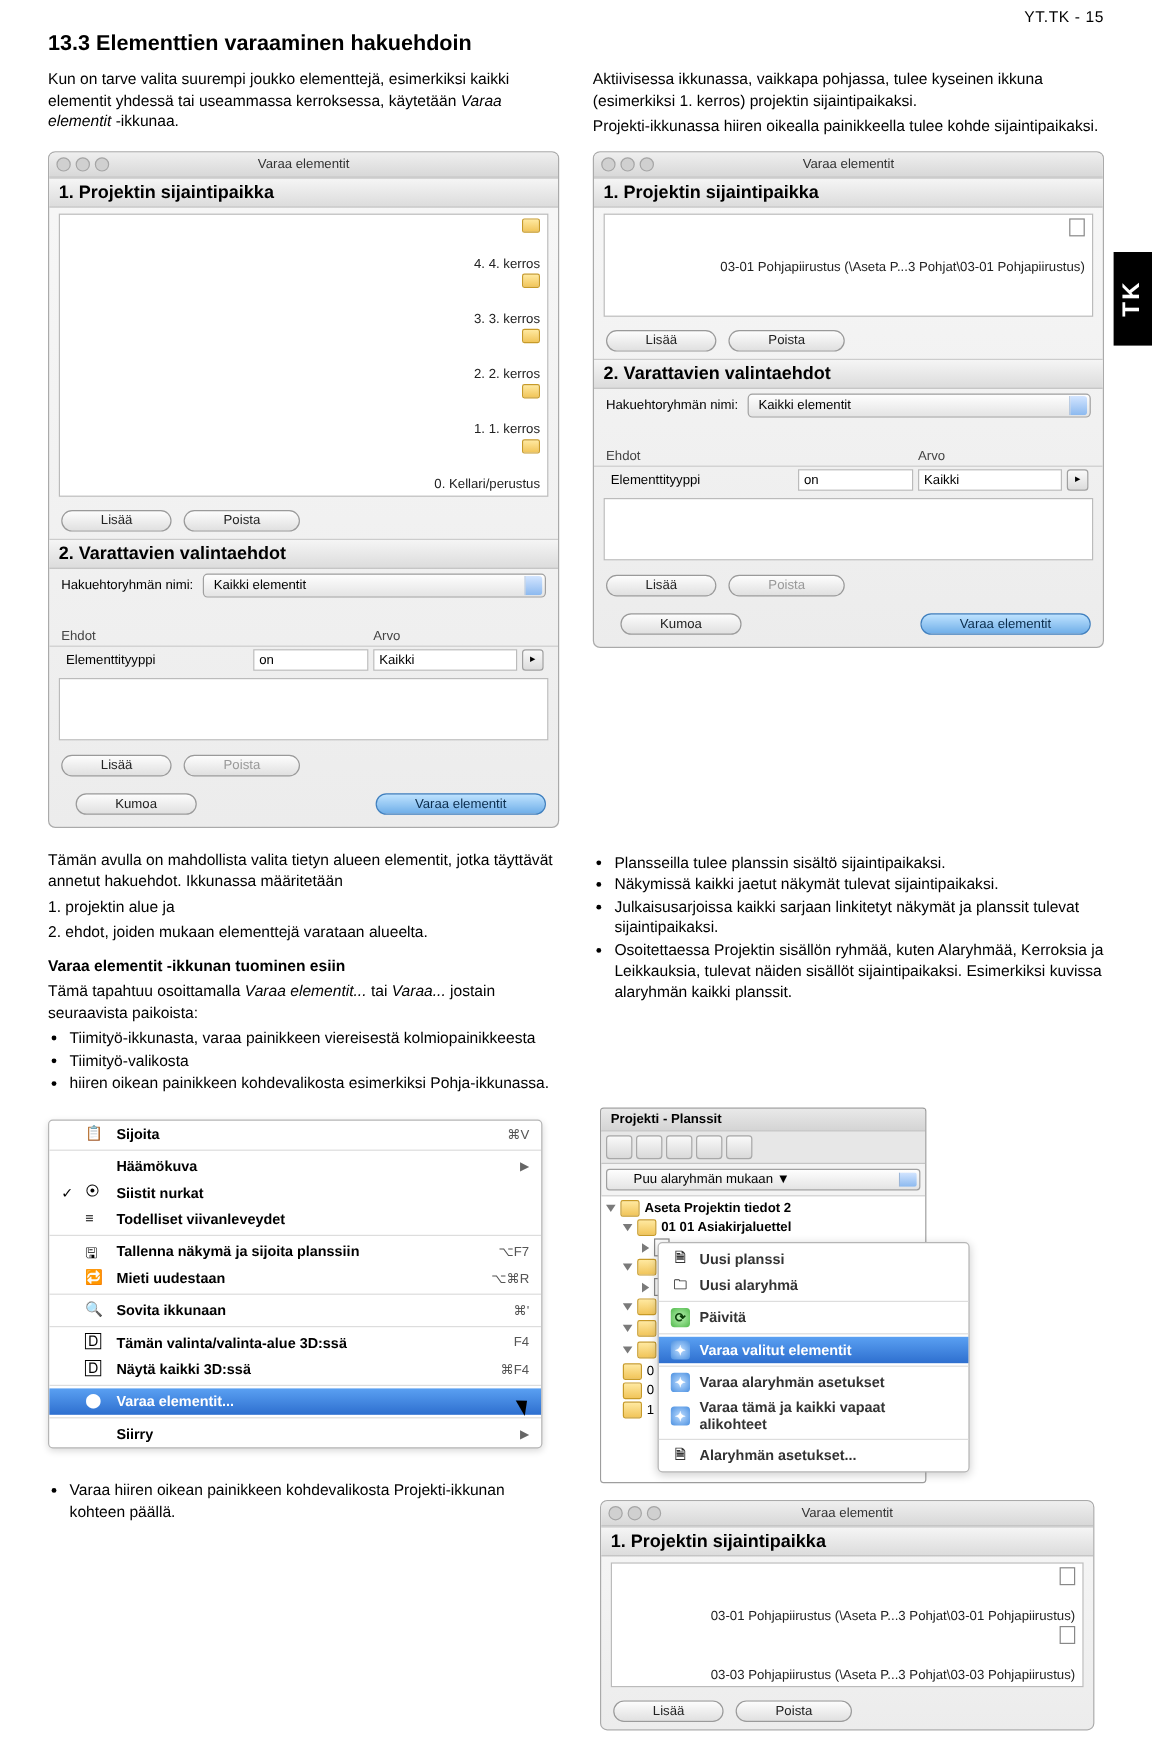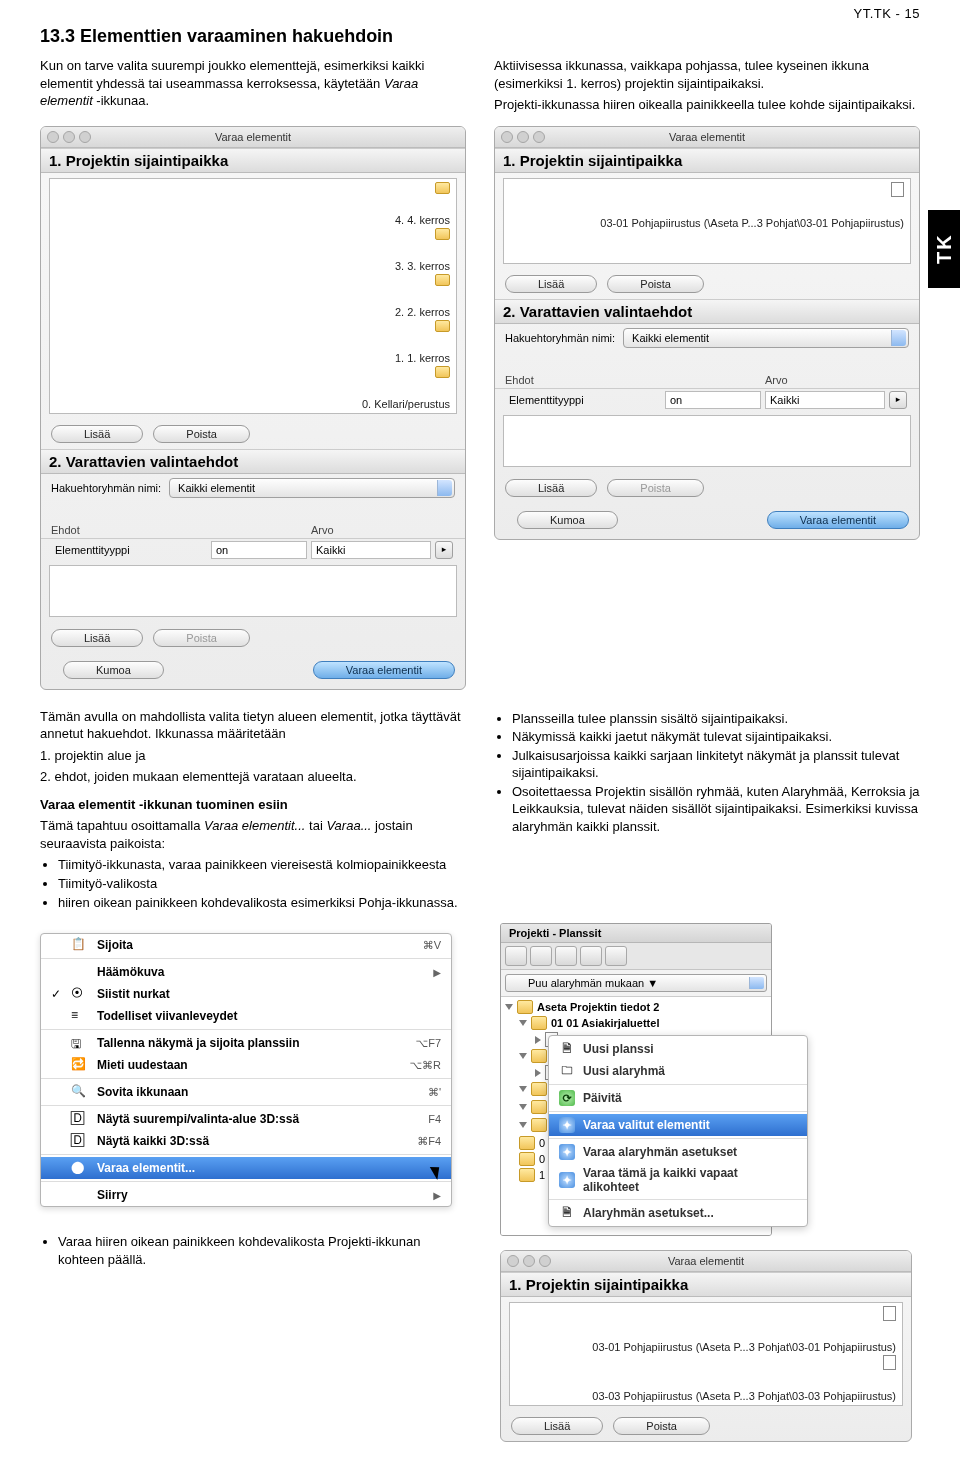--- a/index.html
+++ b/index.html
@@ -572,21 +572,21 @@
         <div class="ctx-item">
             <span class="ctx-check"></span>
             <span class="ctx-icon">🔍</span>
             <span class="bold">Sovita ikkunaan</span>
             <span class="kbd">⌘'</span>
           </div>
         <div class="ctx-sep"></div>
         <div class="ctx-item">
             <span class="ctx-check"></span>
             <span class="ctx-icon">🄳</span>
-            <span class="bold">Näytä suurempi/valinta-alue 3D:ssä</span>
+            <span class="bold">Tämän valinta/valinta-alue 3D:ssä</span>
             <span class="kbd">F4</span>
           </div>
         <div class="ctx-item">
             <span class="ctx-check"></span>
             <span class="ctx-icon">🄳</span>
             <span class="bold">Näytä kaikki 3D:ssä</span>
             <span class="kbd">⌘F4</span>
           </div>
         <div class="ctx-sep"></div>
         <div class="ctx-item hl">

